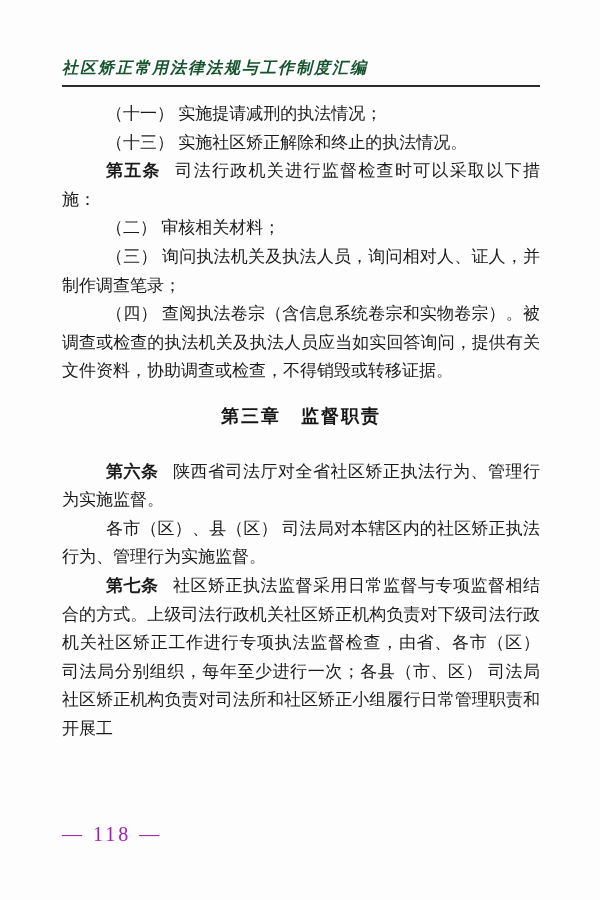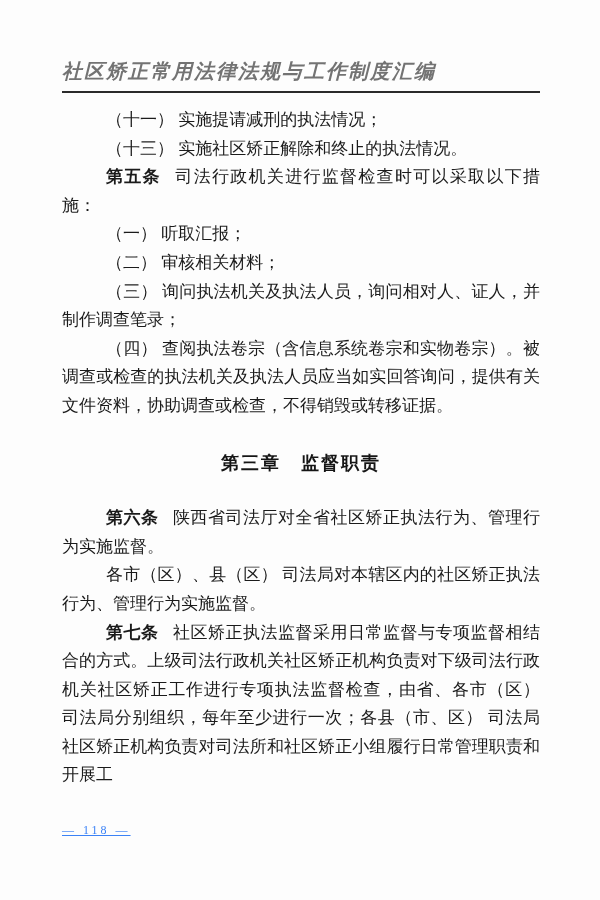--- a/index.html
+++ b/index.html
@@ -16,61 +16,60 @@
     padding: 58px 60px 0 62px;
     font-family: "Liberation Serif", "DejaVu Serif", serif;
     color: #1b1b1b;
     overflow: hidden;
   }
   .running-header {
     padding-bottom: 6px;
     border-bottom: 2px solid #2b2b2b;
   }
   .running-header .book-title {
-    font-size: 20px;
+    font-size: 16px;
     font-weight: bold;
     font-style: italic;
     letter-spacing: 2px;
-    color: #737373;
+    color: #14532d;
     text-align: center;
   }
   .content {
     margin-top: 13px;
     font-size: 17px;
     line-height: 28.6px;
     text-align: justify;
   }
   .para {
     margin: 0;
     text-indent: 2em;
   }
   .lead {
     font-weight: bold;
     margin-left: 10px;
   }
   .lead:not(:empty) {
     margin-right: 0.85em;
   }
   .chapter-heading {
-    margin: 28px 0 27px 0;
+    margin: 16px 0 27px 0;
     text-align: center;
     text-indent: 0;
     font-size: 18px;
     font-weight: bold;
     letter-spacing: 2px;
     color: #151515;
   }
   .page-number {
     position: absolute;
     left: 62px;
     top: 823px;
-    font-size: 12px;
+    font-size: 20px;
     letter-spacing: 3px;
-    color: #3b82f6;
-    text-decoration: underline;
+    color: #a21caf;
   }
 </style>
 </head>
 <body>
 
 <div class="page">
 
   <div class="running-header">
     <span class="book-title">社区矫正常用法律法规与工作制度汇编</span>
   </div>
@@ -79,21 +78,20 @@
 
 
 
     <p class="para"><b class="lead"></b><span>（十一） 实施提请减刑的执法情况；</span></p>
 
 
     <p class="para"><b class="lead"></b><span>（十三） 实施社区矫正解除和终止的执法情况。</span></p>
 
     <p class="para"><b class="lead">第五条</b><span>司法行政机关进行监督检查时可以采取以下措施：</span></p>
 
-    <p class="para"><b class="lead"></b><span>（一） 听取汇报；</span></p>
 
     <p class="para"><b class="lead"></b><span>（二） 审核相关材料；</span></p>
 
     <p class="para"><b class="lead"></b><span>（三） 询问执法机关及执法人员，询问相对人、证人，并制作调查笔录；</span></p>
 
     <p class="para"><b class="lead"></b><span>（四） 查阅执法卷宗（含信息系统卷宗和实物卷宗）。被调查或检查的执法机关及执法人员应当如实回答询问，提供有关文件资料，协助调查或检查，不得销毁或转移证据。</span></p>
 
     <h2 class="chapter-heading">第三章　监督职责</h2>
 
     <p class="para"><b class="lead">第六条</b><span>陕西省司法厅对全省社区矫正执法行为、管理行为实施监督。</span></p>

